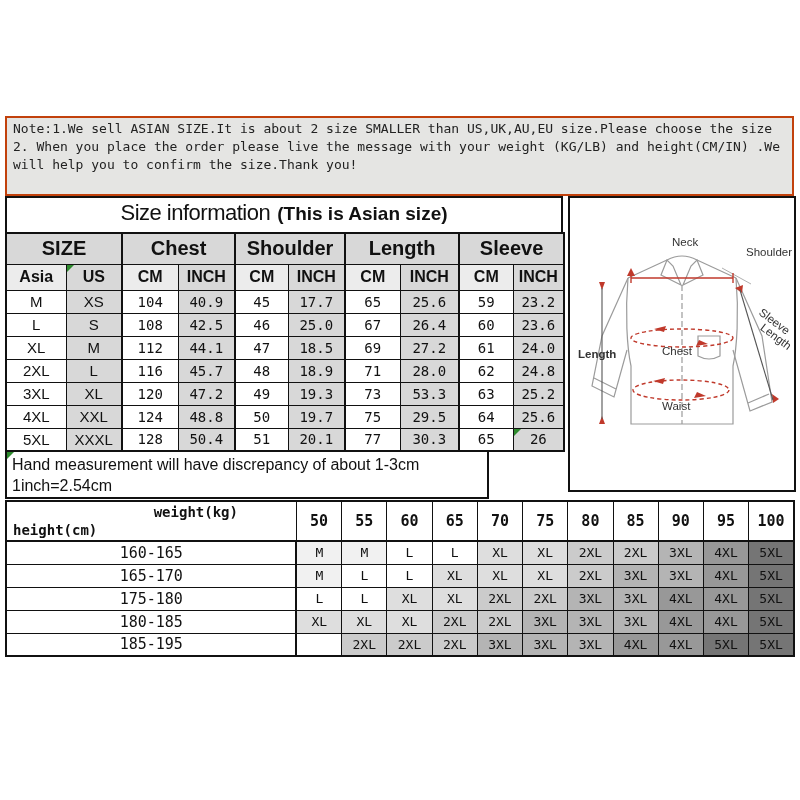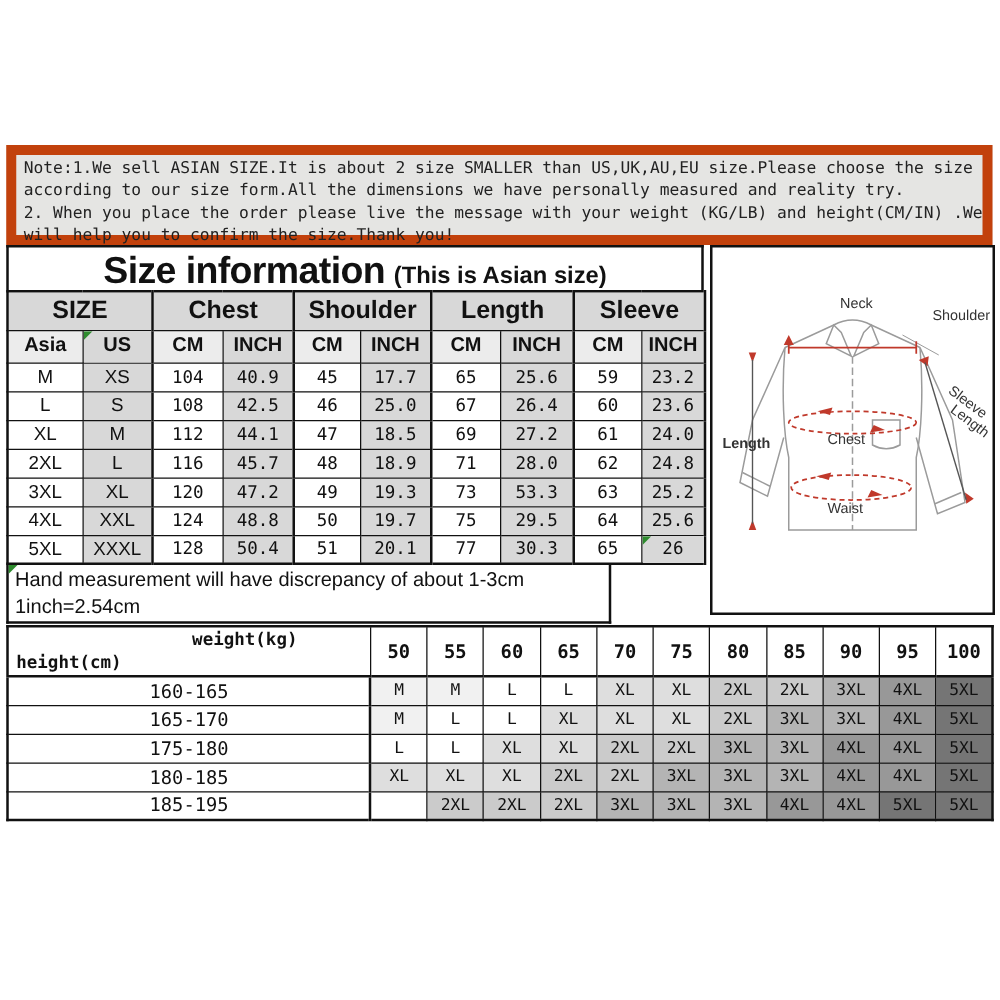--- a/index.html
+++ b/index.html
@@ -2,29 +2,29 @@
 <html><head>
 <meta charset="utf-8">
 <style>
   html,body{margin:0;padding:0;background:#fff;}
   body{width:800px;height:800px;position:relative;overflow:hidden;
        font-family:"Liberation Sans",sans-serif;color:#111;}
   *{box-sizing:border-box;}
 
   
   #note-box{position:absolute;left:5px;top:116px;width:789px;height:80px;
-    background:#e5e5e3;border:8px solid #c2410c;padding:2px 6px;
+    background:#e5e5e3;border:2px solid #c2410c;padding:2px 6px;
     font-family:"DejaVu Sans Mono",monospace;font-size:13px;line-height:18px;
     white-space:nowrap;color:#222;}
 
   
   #left-panel{position:absolute;left:5px;top:196px;width:558px;}
   #title-row{height:36px;border:2px solid #111;border-bottom:0;background:#fff;
     display:flex;align-items:baseline;justify-content:center;gap:7px;padding-top:2px;}
-  #title-row .big{font-size:30px;font-weight:bold;letter-spacing:-0.5px;}
+  #title-row .big{font-size:22px;font-weight:normal;letter-spacing:-0.5px;}
   #title-row .small{font-size:19px;font-weight:bold;}
 
   table.size{border-collapse:collapse;table-layout:fixed;width:558px;border:2px solid #111;}
   table.size th,table.size td{border:1px solid #111;text-align:center;padding:0;overflow:hidden;}
   table.size th.grp{height:31px;font-size:20px;font-weight:bold;background:#d8d8d8;border-right-width:2px;border-bottom-width:1px;}
   table.size th.sub{height:26px;font-size:16px;font-weight:bold;background:#ececec;margin-left:21px;}
   table.size th.sub.shade{background:#d8d8d8;}
   table.size td{height:23px;font-family:"DejaVu Sans Mono",monospace;font-size:14px;background:#fff;}
   table.size td.asia{font-family:"Liberation Sans",sans-serif;font-size:15px;}
   table.size td.shade{background:#d8d8d8;}
@@ -56,21 +56,20 @@
     background-image:linear-gradient(to bottom right,
       transparent calc(50% - 1px),#111 calc(50% - 1px),#111 calc(50% + 1px),transparent calc(50% + 1px));margin-top:28px;}
   th.corner .wt-label{position:absolute;top:2px;right:58px;font-size:14px;}
   th.corner .ht-label{position:absolute;bottom:2px;left:6px;font-size:14px;}
 </style>
 </head>
 <body>
 
 <div id="note-box">
   <div>Note:1.We sell ASIAN SIZE.It is about 2 size SMALLER than US,UK,AU,EU size.Please choose the size</div>
-  <div>according to our size form.All the dimensions we have personally measured and reality try.</div>
   <div>2. When you place the order please live the message with your weight (KG/LB) and height(CM/IN) .We</div>
   <div>will help you to confirm the size.Thank you!</div>
 </div>
 
 <div id="left-panel">
   <div id="title-row">
     <span class="big">Size information</span>
     <span class="small">(This is Asian size)</span>
   </div>
   <table class="size">

